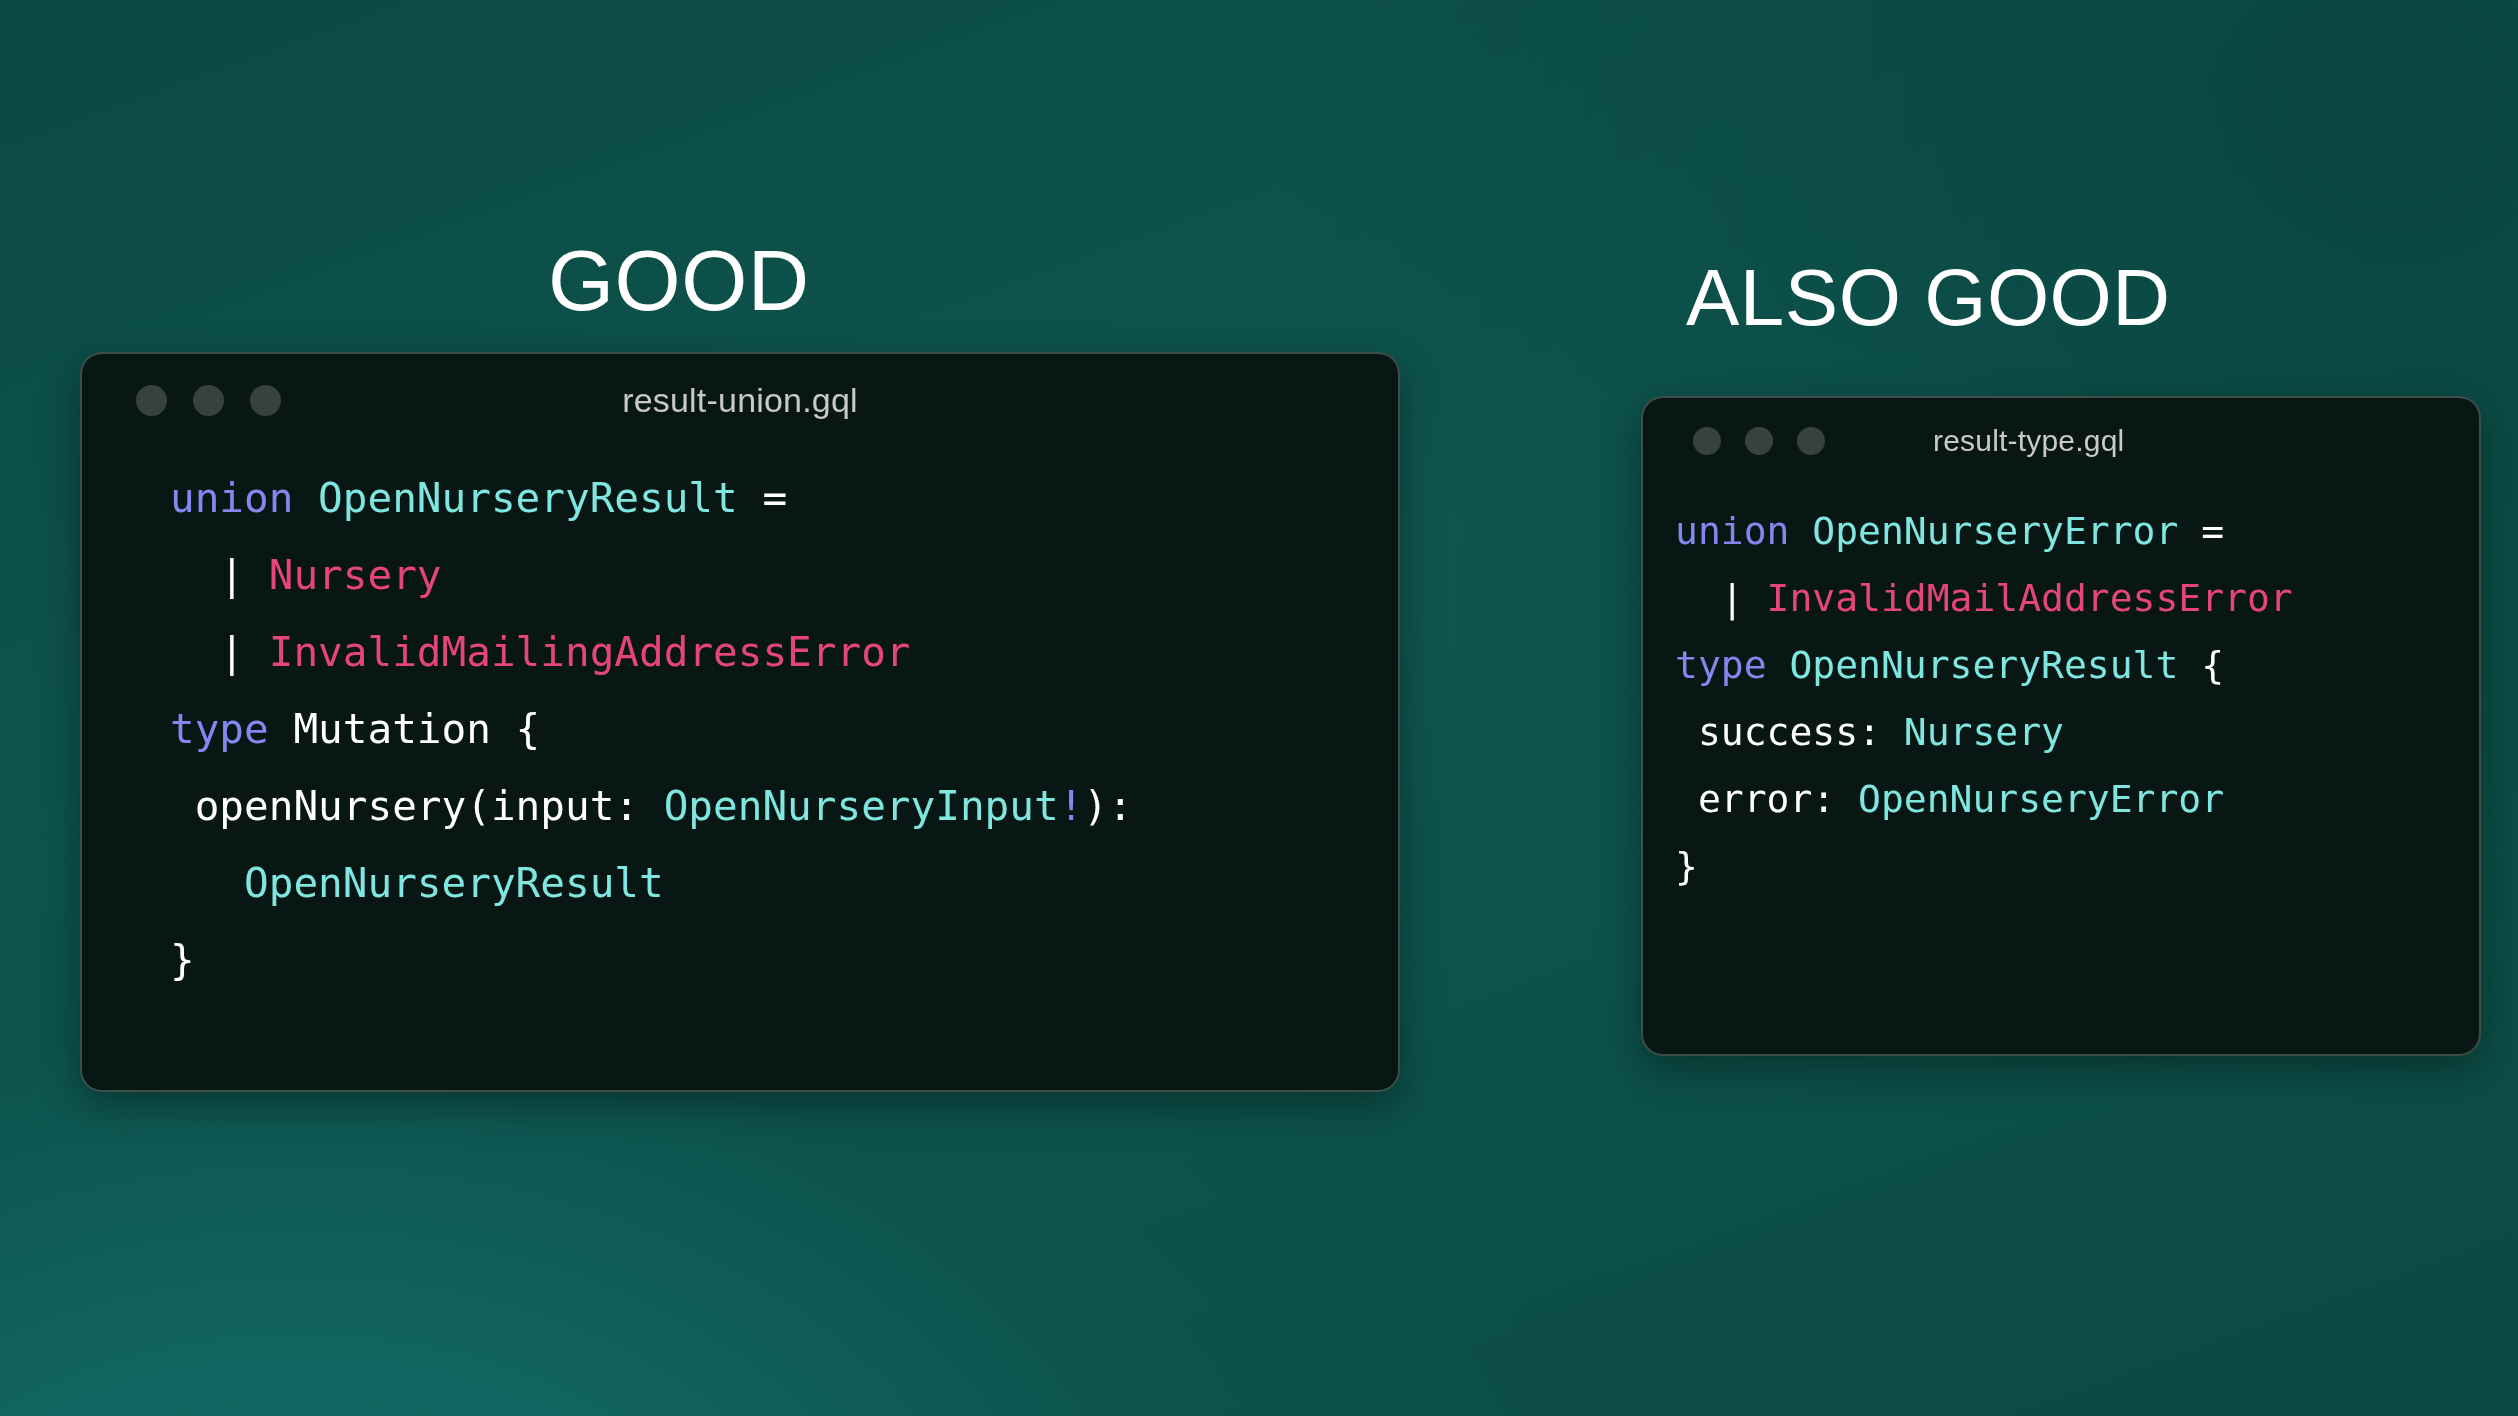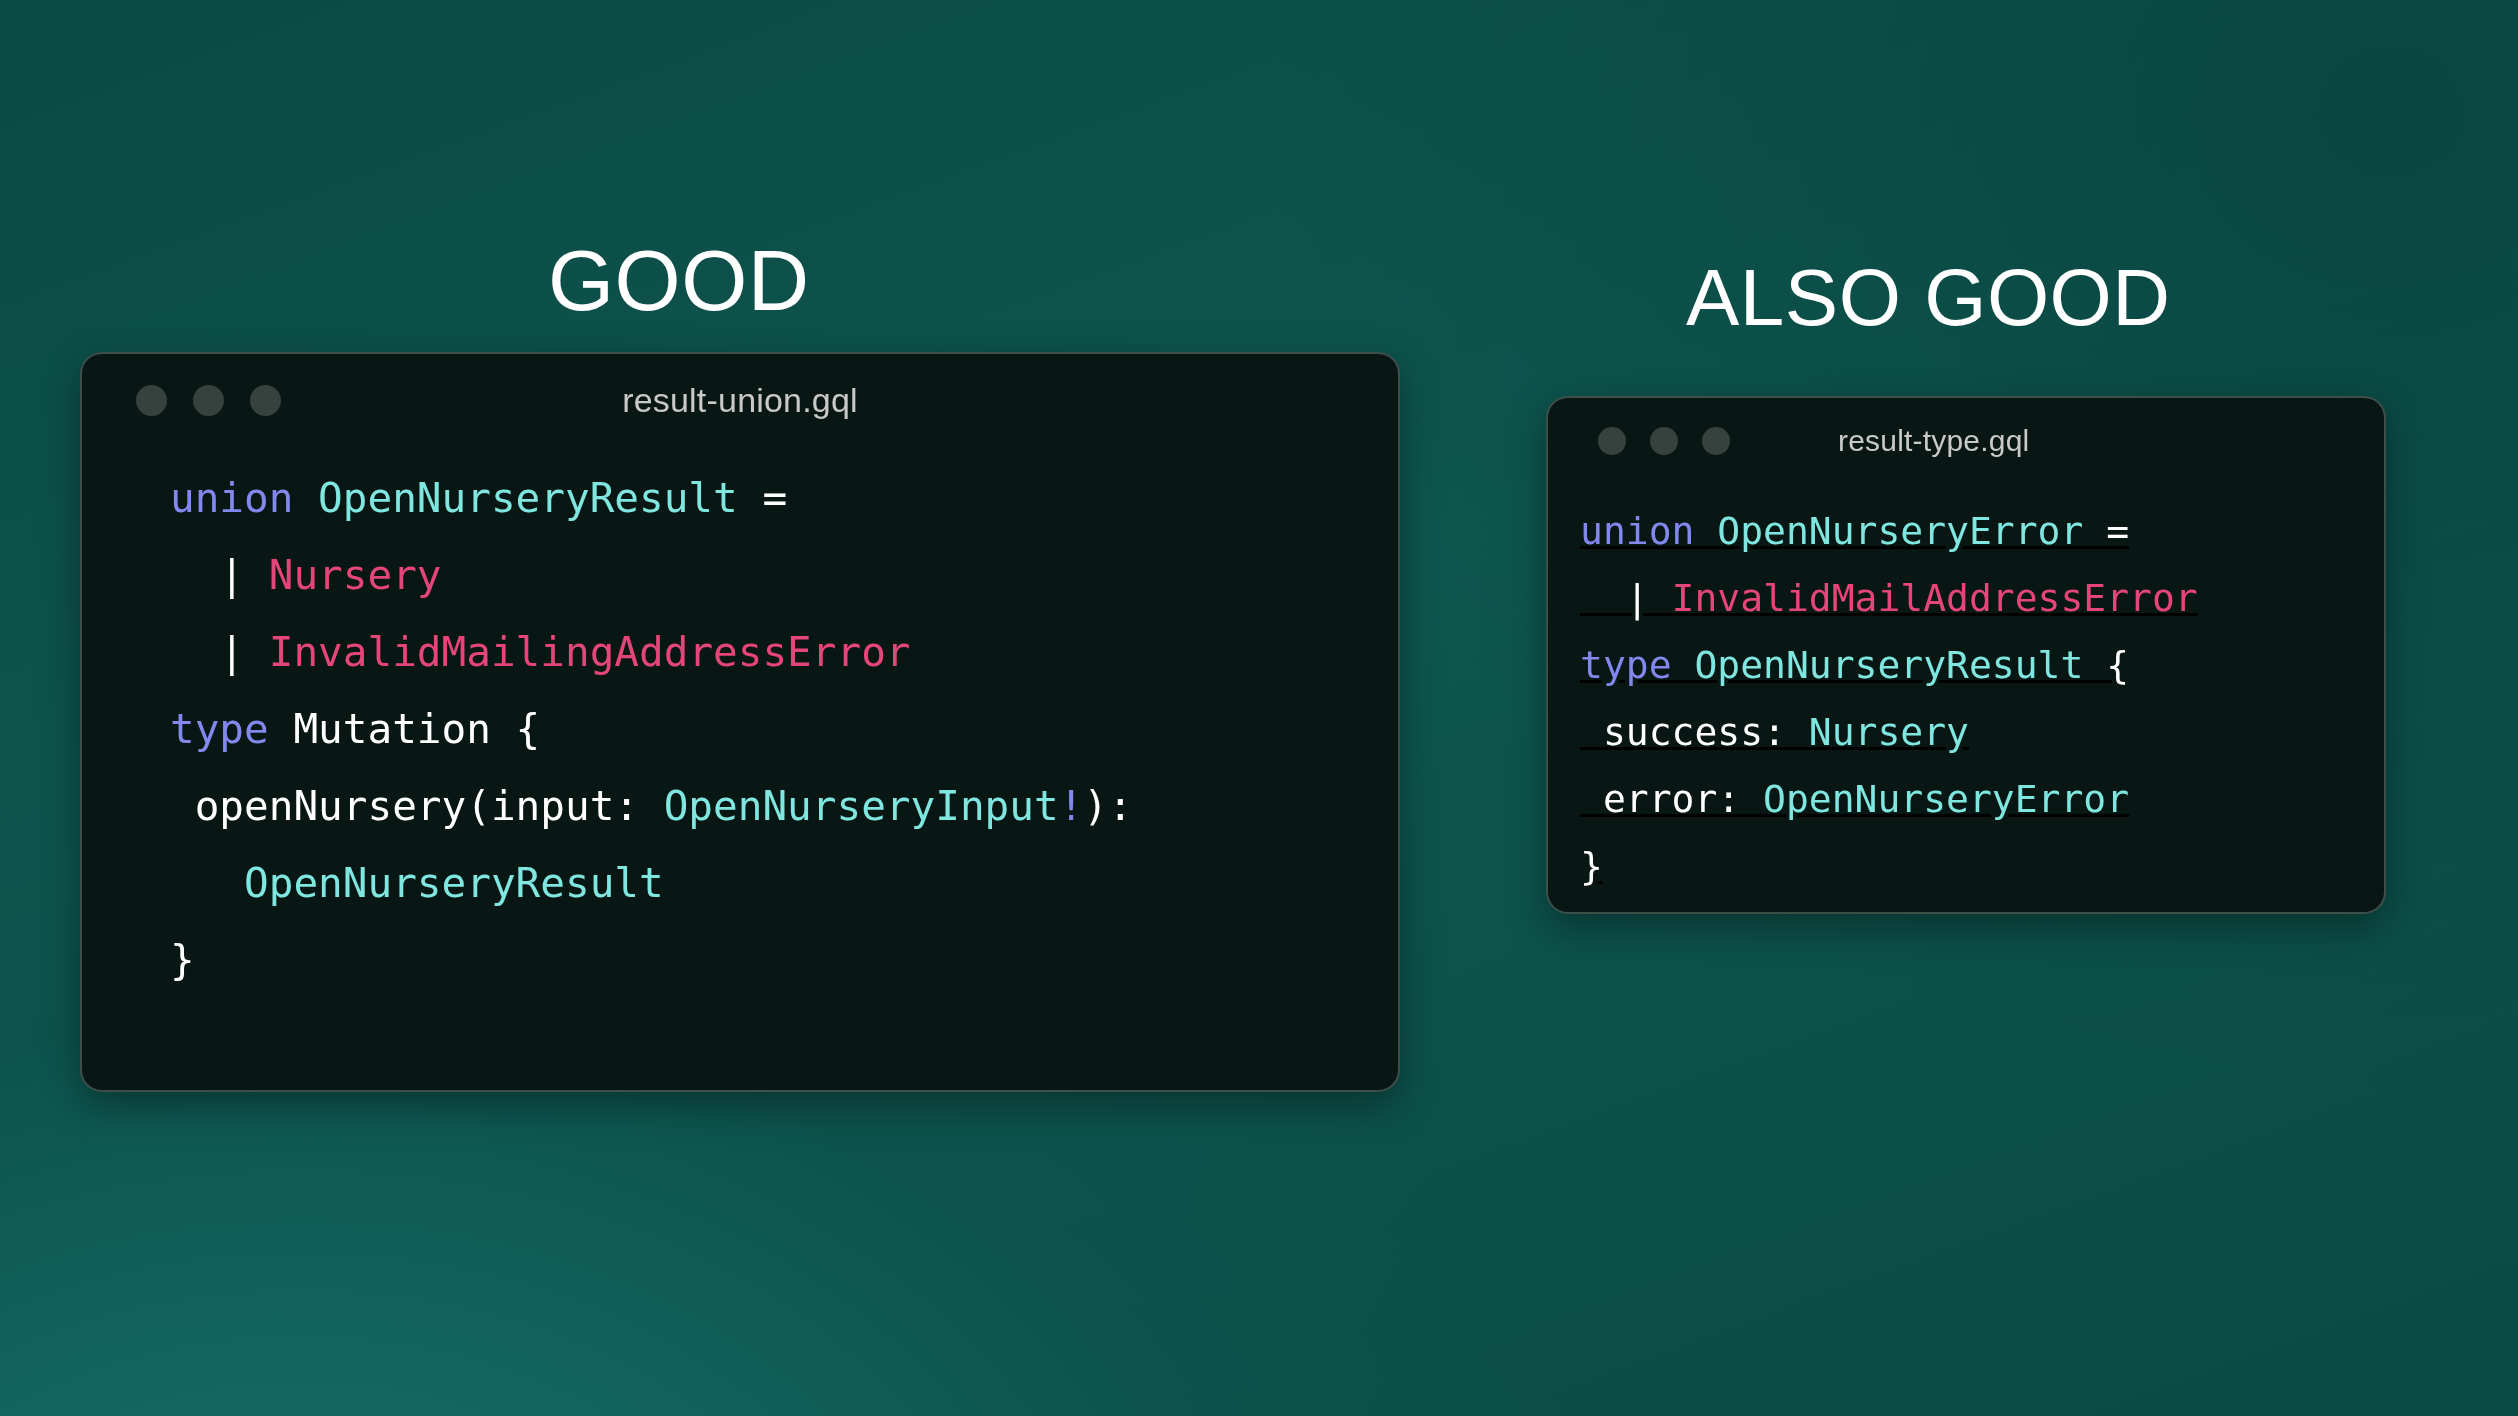--- a/index.html
+++ b/index.html
@@ -57,25 +57,24 @@
     box-sizing: border-box;
     overflow: hidden;
   }
   #window-good {
     left: 80px;
     top: 352px;
     width: 1320px;
     height: 740px;
   }
   #window-also-good {
-    left: 1546px;
+    left: 1641px;
     top: 396px;
     width: 840px;
-    height: 518px;
-    text-decoration: underline;
+    height: 660px;
   }
 
   .titlebar {
     position: relative;
     display: flex;
     align-items: center;
     height: 92px;
   }
   #window-also-good .titlebar { height: 86px; }
 

